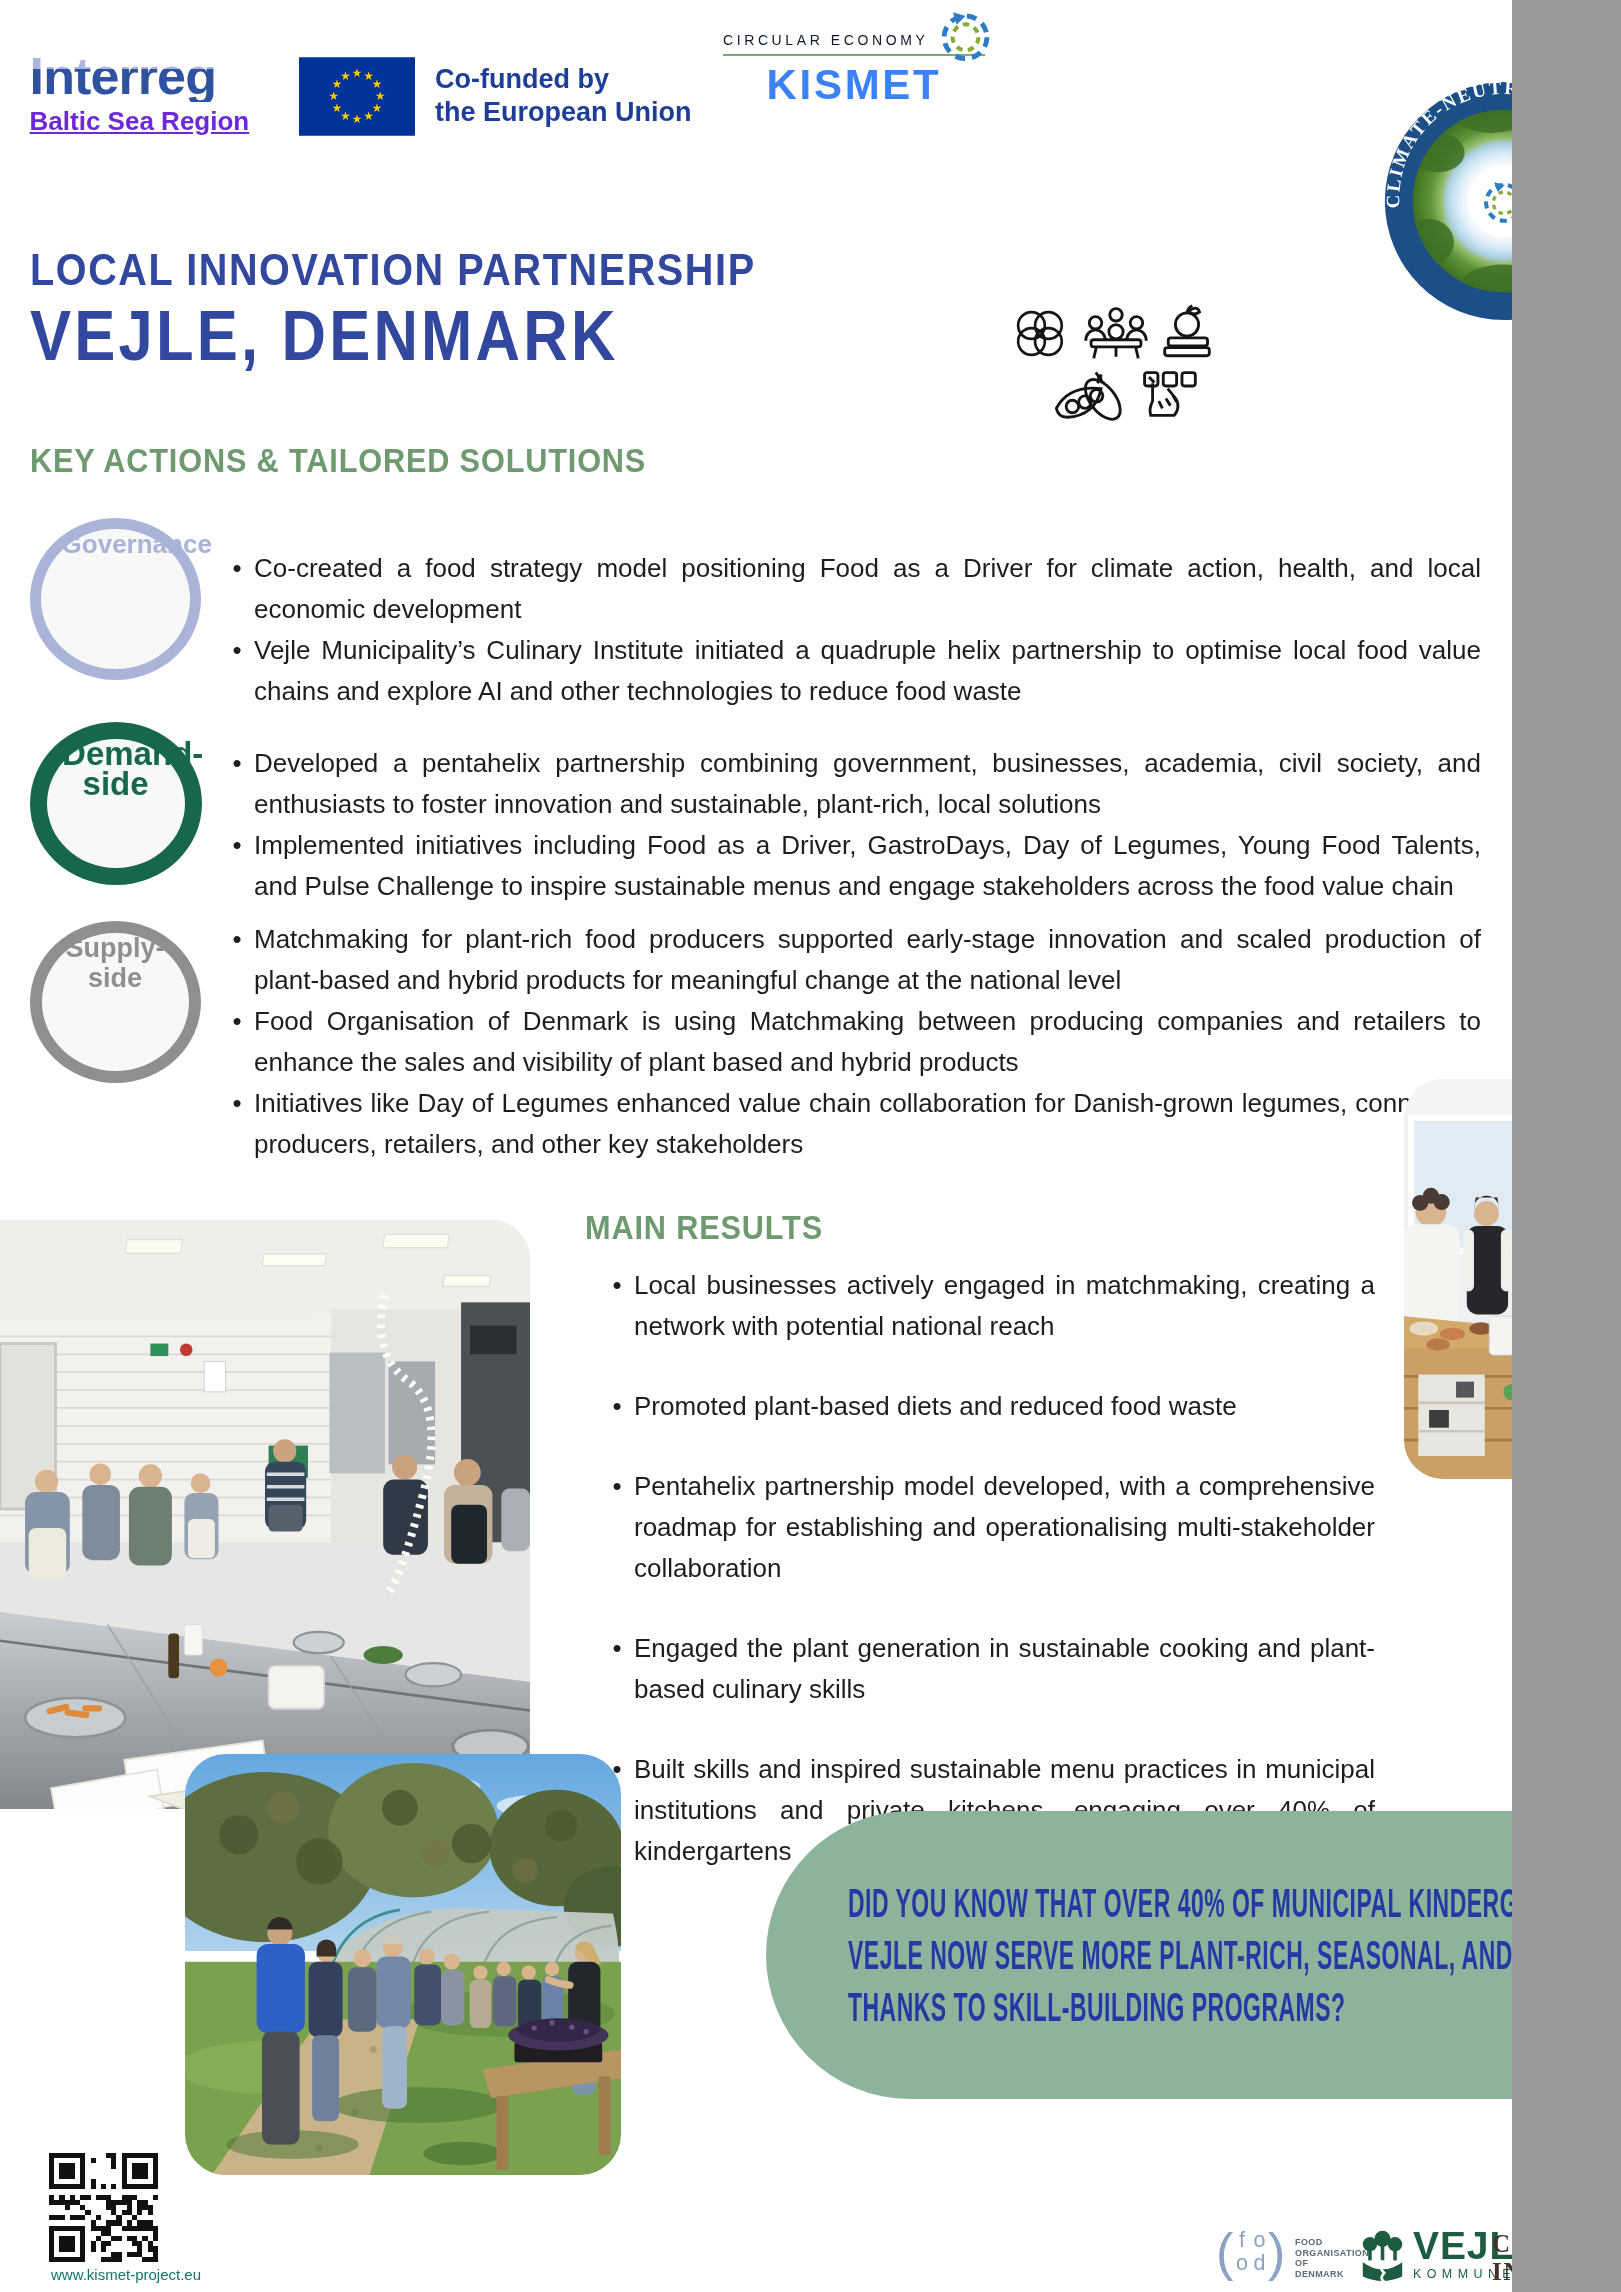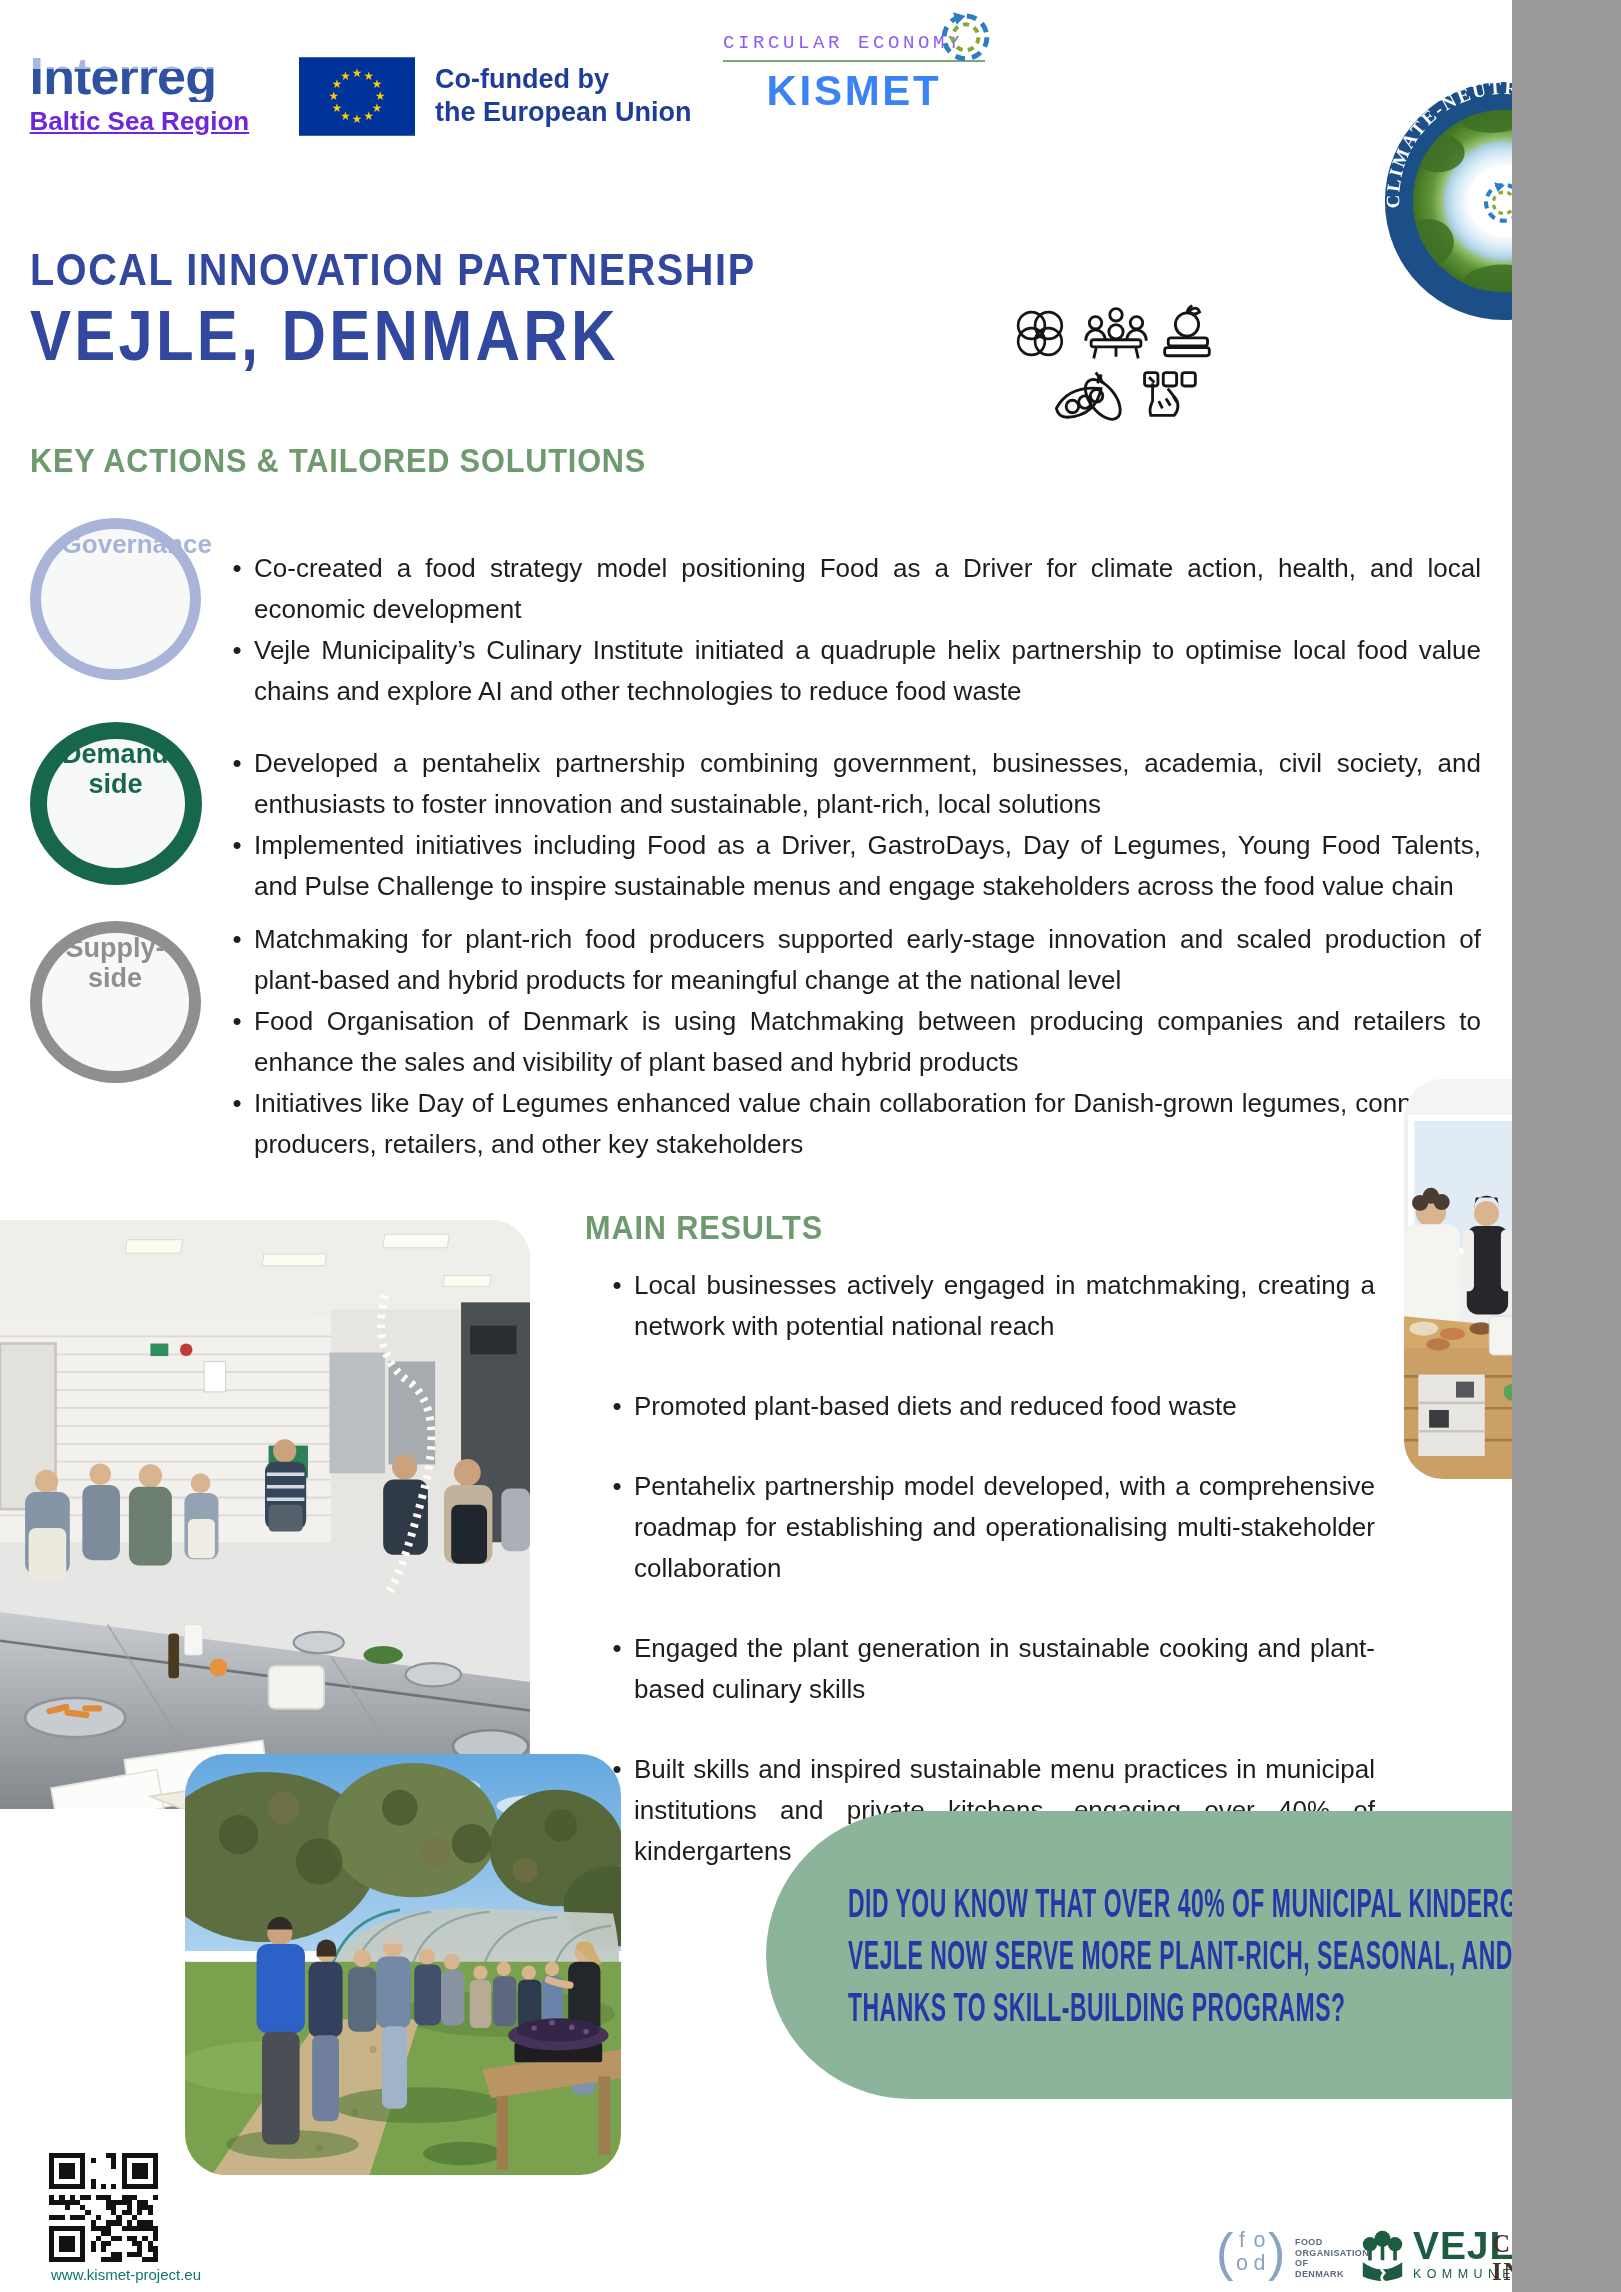--- a/index.html
+++ b/index.html
@@ -10,42 +10,42 @@
 
   
   .interreg{left:29.6px;top:50px;}
   .interreg-word{font-size:52px;font-weight:700;letter-spacing:-0.9px;line-height:52px;
     background:linear-gradient(180deg,#a9b7de 0 36%,#2e52a0 36% 100%);
     -webkit-background-clip:text;background-clip:text;color:transparent;}
   .interreg-region{font-size:26px;font-weight:700;color:#6d28d9;margin-top:3.6px;letter-spacing:0;text-decoration:underline;}
   .eu-flag{left:299px;top:57px;width:116px;height:79px;}
   .cofunded{left:435px;top:63px;font-size:27px;font-weight:700;color:#1d3d99;line-height:33px;}
   .kismet{left:723px;top:32px;}
-  .kismet-kicker{font-size:19px;letter-spacing:3.6px;color:#8b5cf6;font-family:Liberation Mono, monospace;}
+  .kismet-kicker{font-size:14px;letter-spacing:3.6px;color:#0f172a;}
   .kismet-line{width:262px;height:1.8px;background:#7aa87a;margin:6.3px 0 5.4px 0;}
   .kismet-name{font-size:42px;font-weight:700;letter-spacing:2.7px;color:#3b82f6;text-align:center;}
   .kismet-icon{left:937px;top:7.2px;}
   .badge{left:1384px;top:81px;}
 
   
   .title-kicker{left:29.6px;top:244px;font-size:45px;color:#32479e;letter-spacing:1.8px;transform:scaleX(.88);}
   .title-main{left:29.6px;top:296px;font-size:70px;color:#32479e;letter-spacing:3.6px;transform:scaleX(.88);}
   .icon-cluster{left:1010px;top:303px;width:215px;}
   .icon-row{display:flex;gap:12.5px;align-items:flex-end;}
   .icon-row.second{margin-top:7.2px;margin-left:39px;}
 
   .key-heading{left:29.6px;top:442px;font-size:33px;color:#6f9a70;letter-spacing:0.9px;transform:scaleX(.93);}
 
   
   .ring{width:149px;height:140px;border-radius:50%;display:flex;align-items:flex-start;justify-content:center;
         text-align:center;background:#f7f9f9;}
   .ring-gov{left:29.6px;top:518px;border:11.6px solid #aab4d9;}
   .ring-gov .ring-label{color:#a9b3d8;font-size:26px;font-weight:600;}
   .ring-demand{left:29.6px;top:722px;border:17px solid #17684a;width:138px;height:129px;}
-  .ring-demand .ring-label{color:#17684a;font-size:27px;font-weight:700;line-height:30px;}
+  .ring-demand .ring-label{color:#17684a;font-size:33px;font-weight:700;line-height:30px;}
   .ring-supply{left:29.6px;top:921px;border:12.5px solid #8f8f8f;width:147px;height:138px;}
   .ring-supply .ring-label{color:#8f8f8f;font-size:27px;font-weight:700;line-height:30px;}
   .ring-label{width:107px;}
 
   .bullets{font-size:26px;line-height:41px;text-align:justify;}
   .sec-text{left:227px;width:1254px;}
   .sec-gov{top:548px;}
   .sec-demand{top:743px;}
   .sec-supply{top:919px;}
   .bullet{position:relative;padding-left:27px;}

